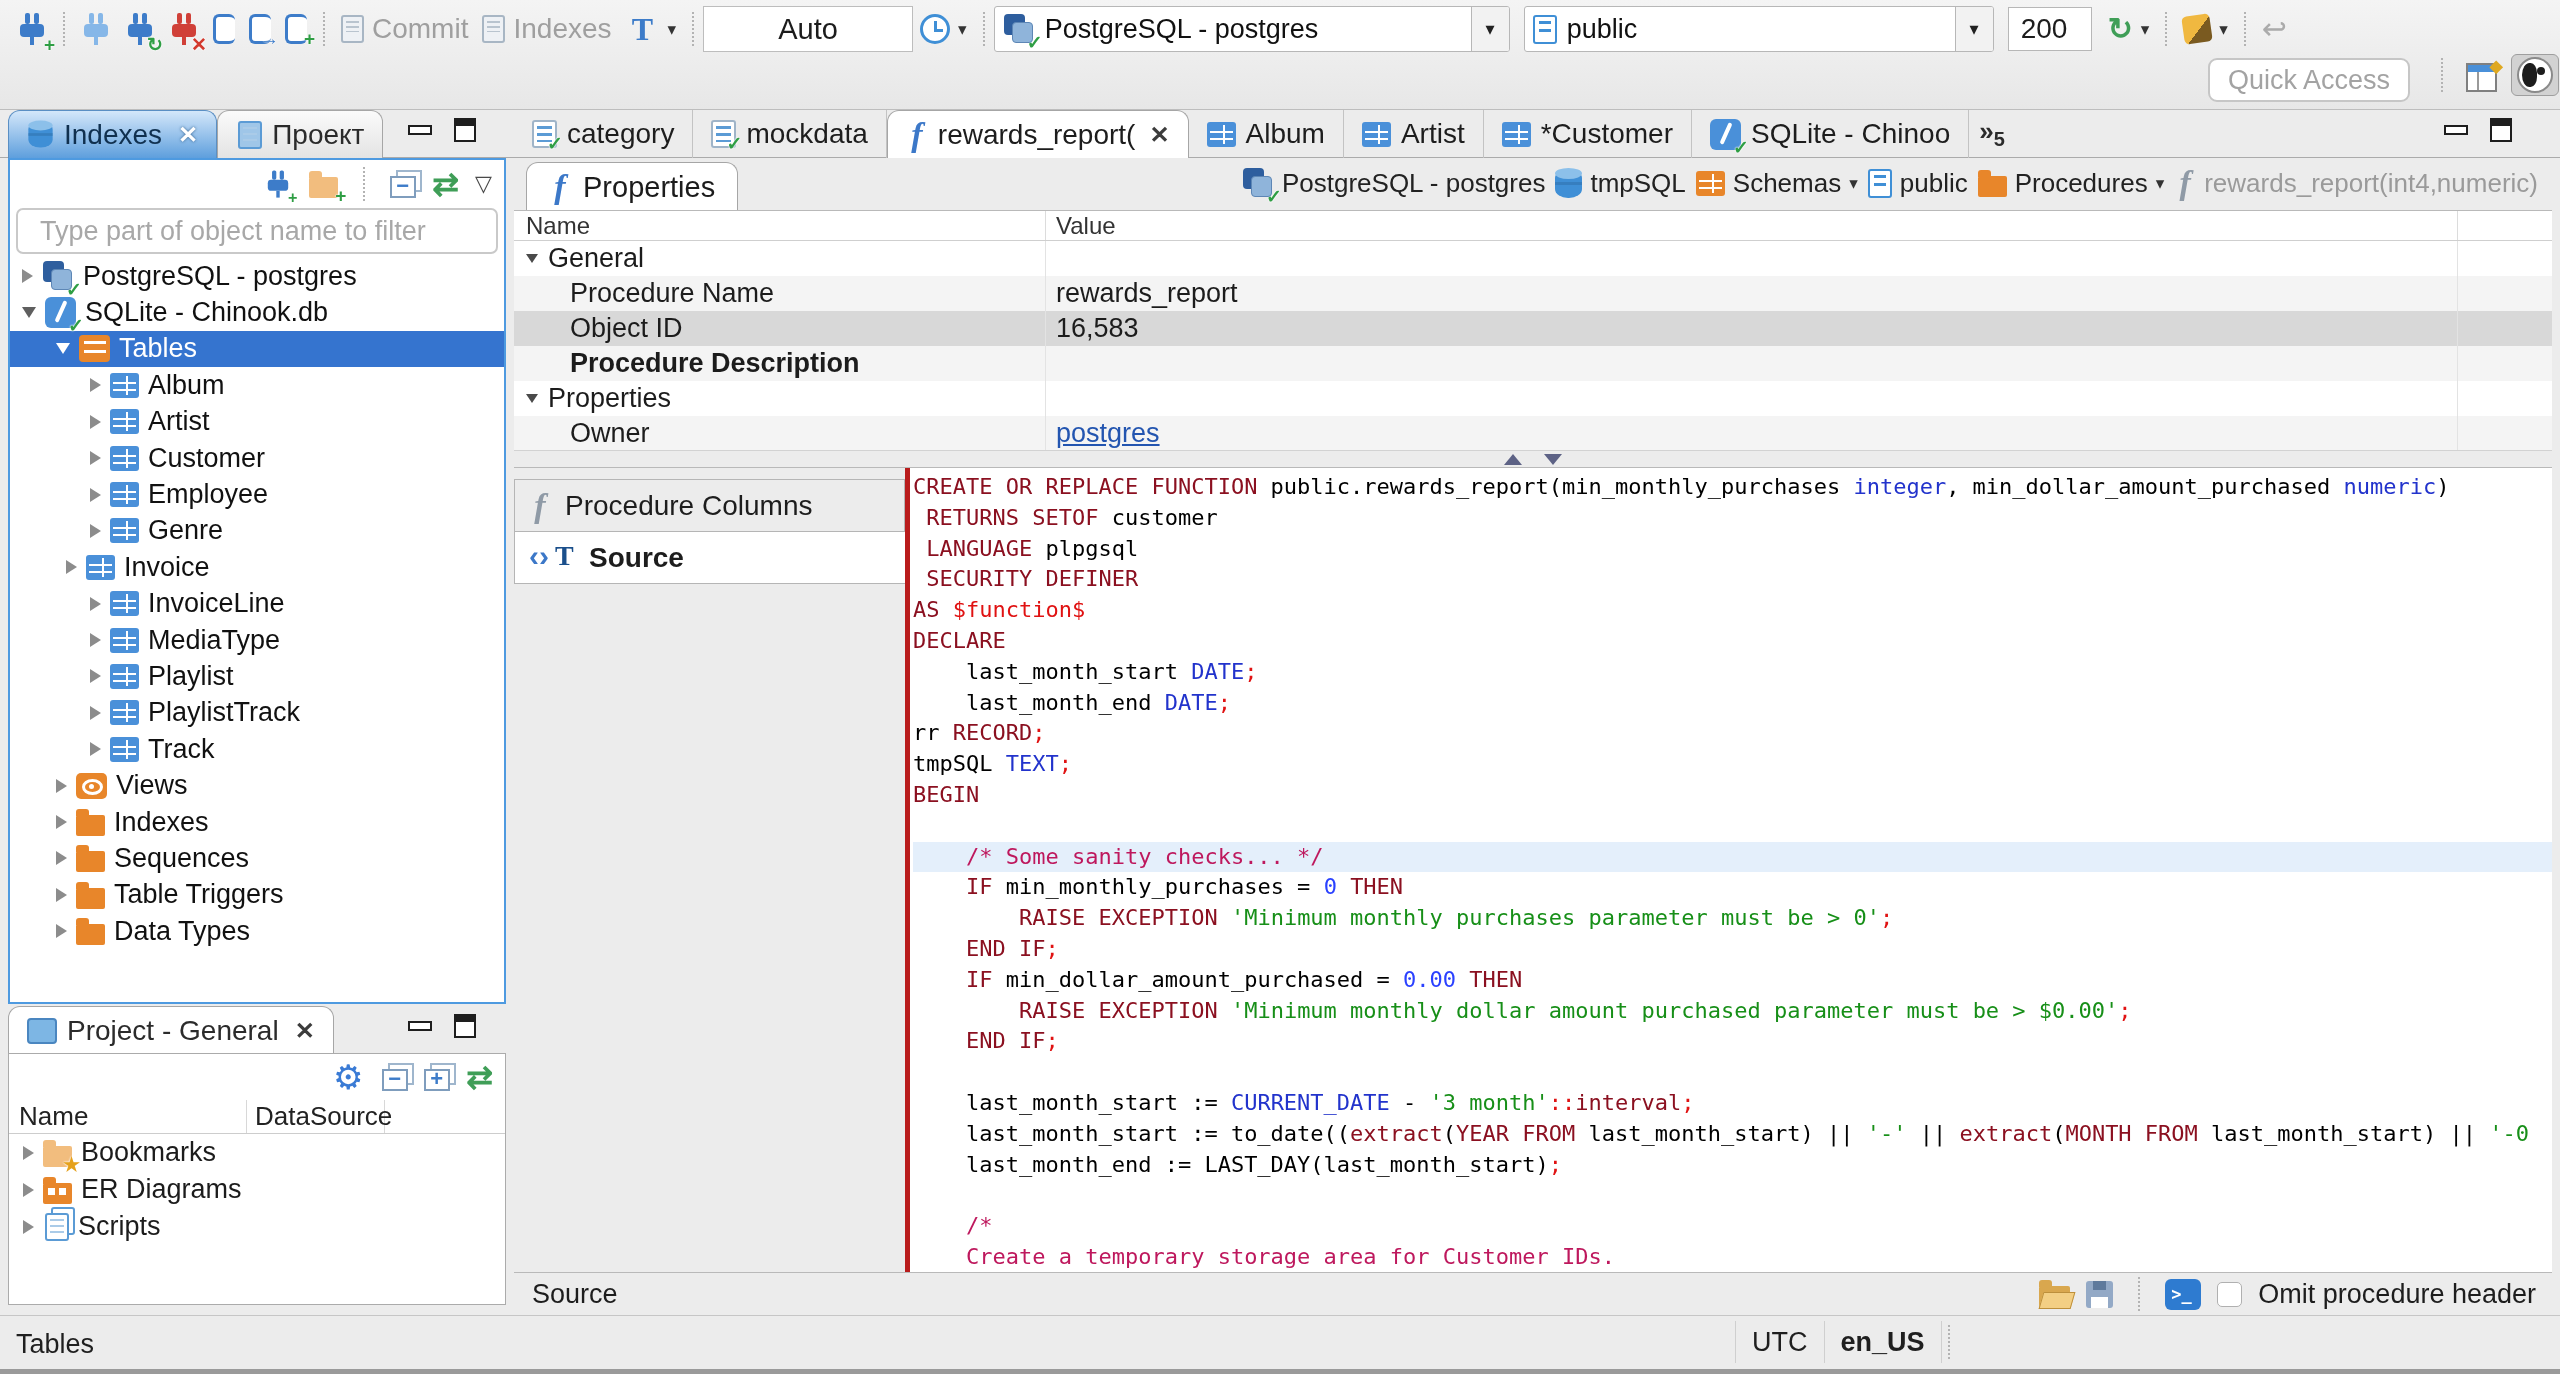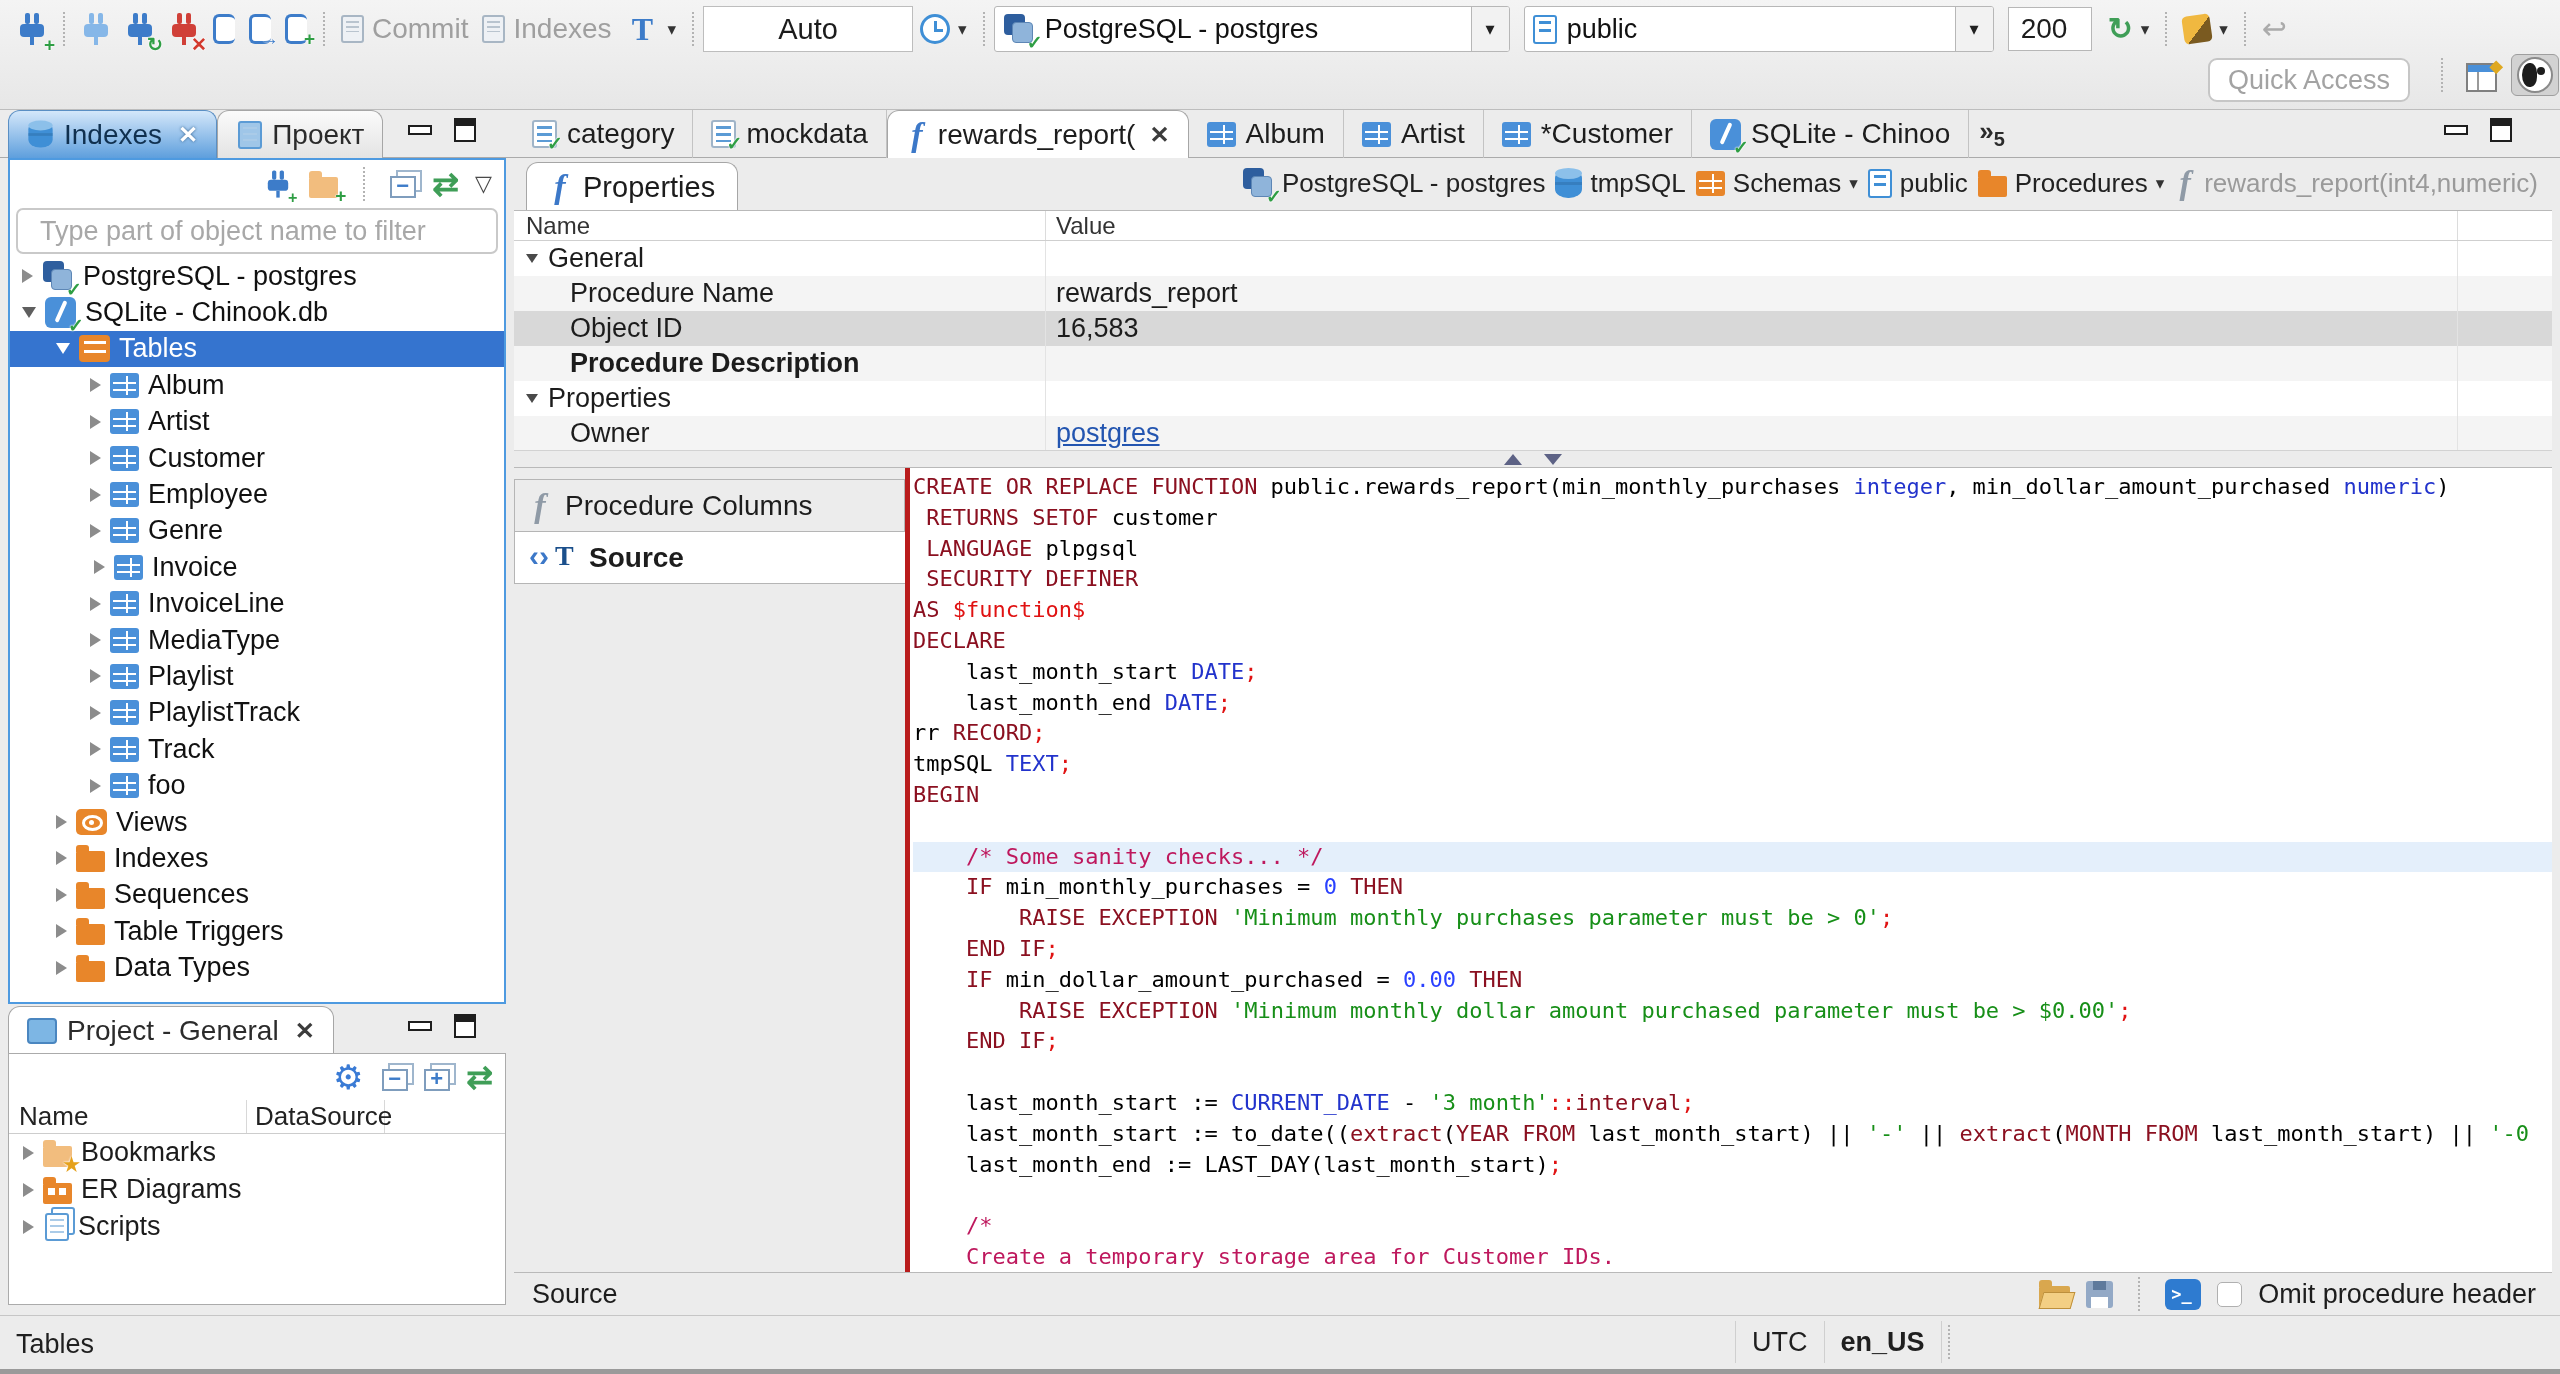--- a/index.html
+++ b/index.html
@@ -418,21 +418,21 @@
         <div class="trow" style="padding-left: 80px;">
           <span class="tri-r"></span>
           <span class="ic ic-table"></span>
           <span class="tlabel">Employee</span>
         </div>
         <div class="trow" style="padding-left: 80px;">
           <span class="tri-r"></span>
           <span class="ic ic-table"></span>
           <span class="tlabel">Genre</span>
         </div>
-        <div class="trow" style="padding-left: 84px;">
+        <div class="trow" style="padding-left: 56px;">
           <span class="tri-r"></span>
           <span class="ic ic-table"></span>
           <span class="tlabel">Invoice</span>
         </div>
         <div class="trow" style="padding-left: 80px;">
           <span class="tri-r"></span>
           <span class="ic ic-table"></span>
           <span class="tlabel">InvoiceLine</span>
         </div>
         <div class="trow" style="padding-left: 80px;">
@@ -447,25 +447,20 @@
         </div>
         <div class="trow" style="padding-left: 80px;">
           <span class="tri-r"></span>
           <span class="ic ic-table"></span>
           <span class="tlabel">PlaylistTrack</span>
         </div>
         <div class="trow" style="padding-left: 80px;">
           <span class="tri-r"></span>
           <span class="ic ic-table"></span>
           <span class="tlabel">Track</span>
-        </div>
-        <div class="trow" style="padding-left: 80px;">
-          <span class="tri-r"></span>
-          <span class="ic ic-table"></span>
-          <span class="tlabel">foo</span>
         </div>
         <div class="trow" style="padding-left: 46px;">
           <span class="tri-r"></span>
           <span class="ic ic-eye"></span>
           <span class="tlabel">Views</span>
         </div>
         <div class="trow" style="padding-left: 46px;">
           <span class="tri-r"></span>
           <span class="ic ic-folder"></span>
           <span class="tlabel">Indexes</span>

